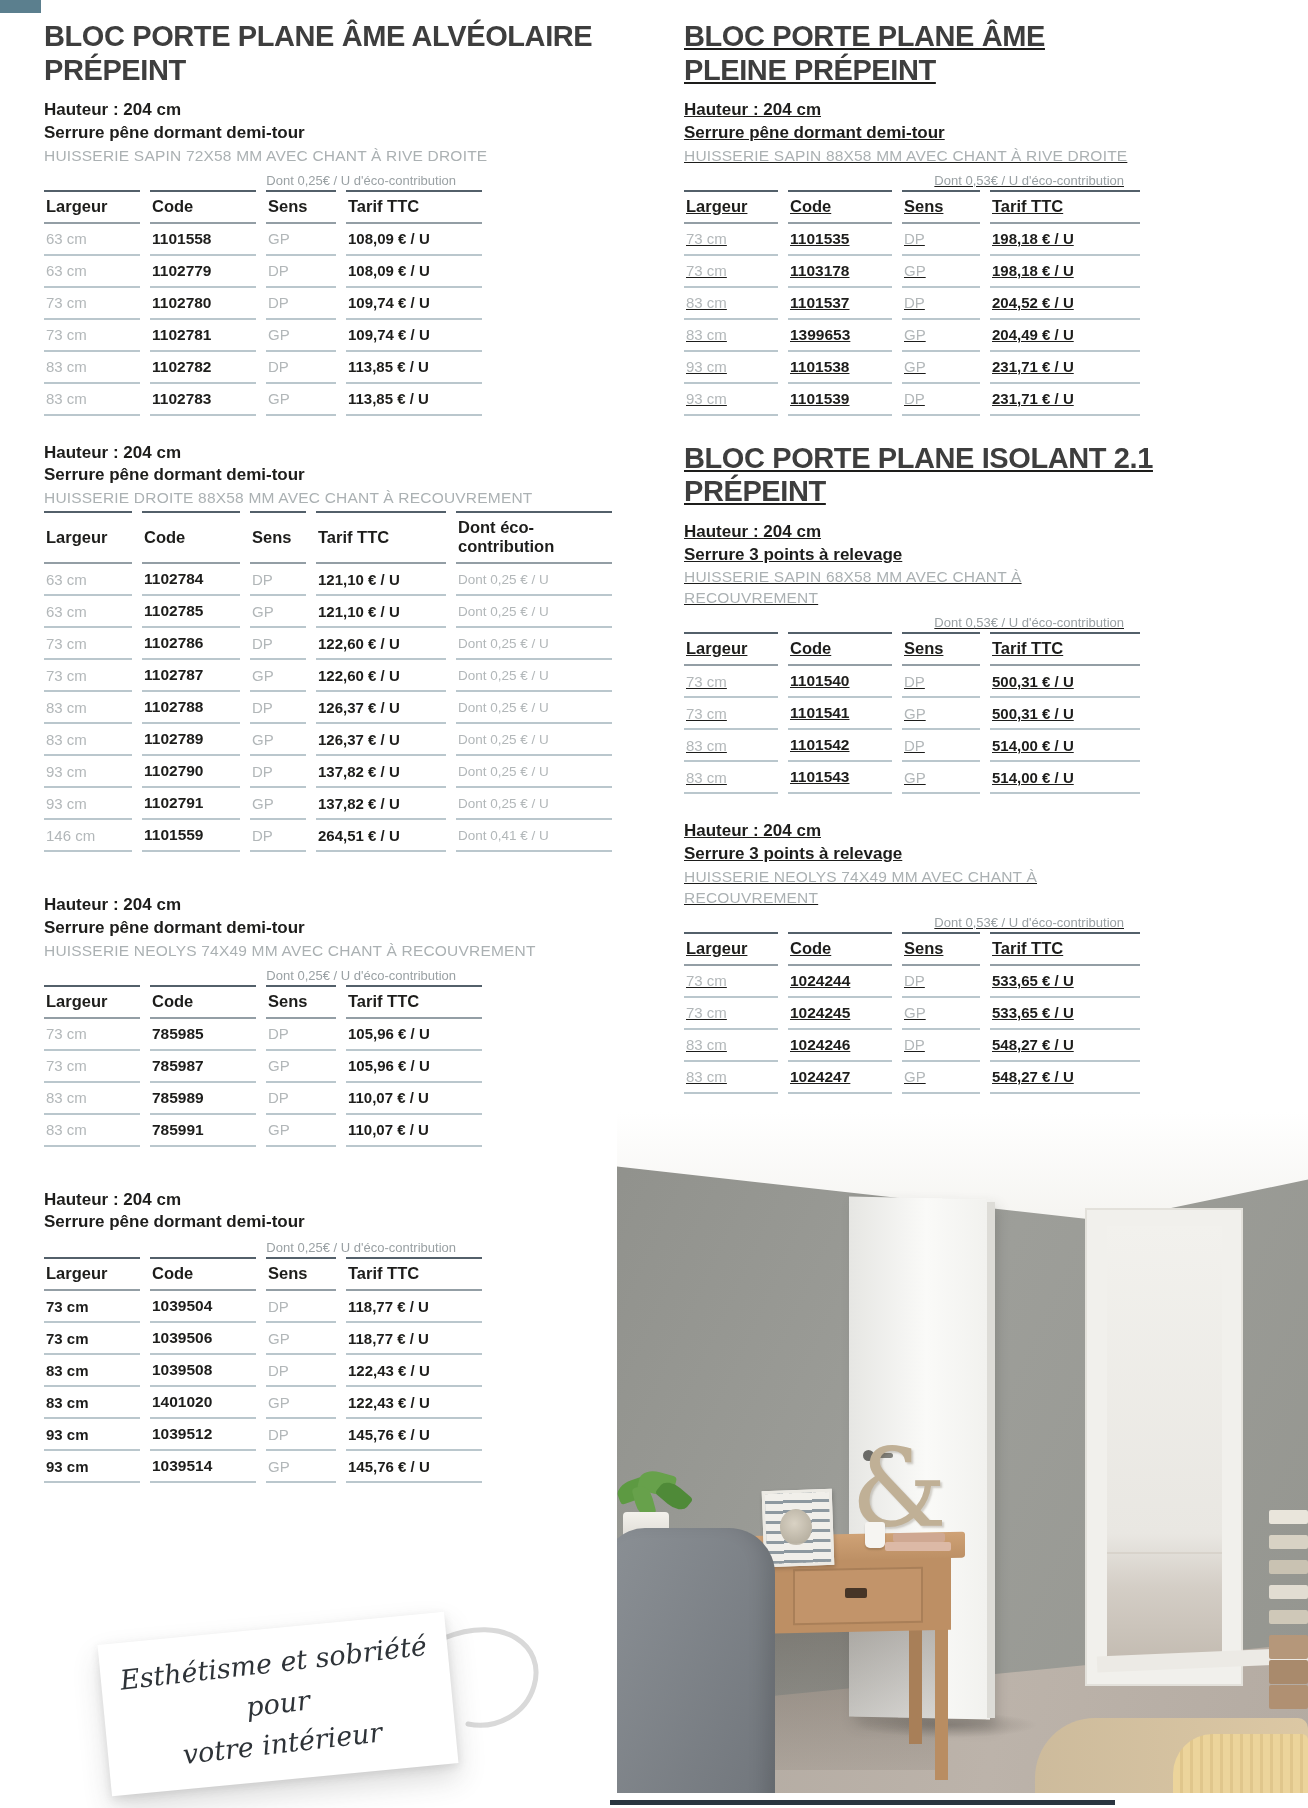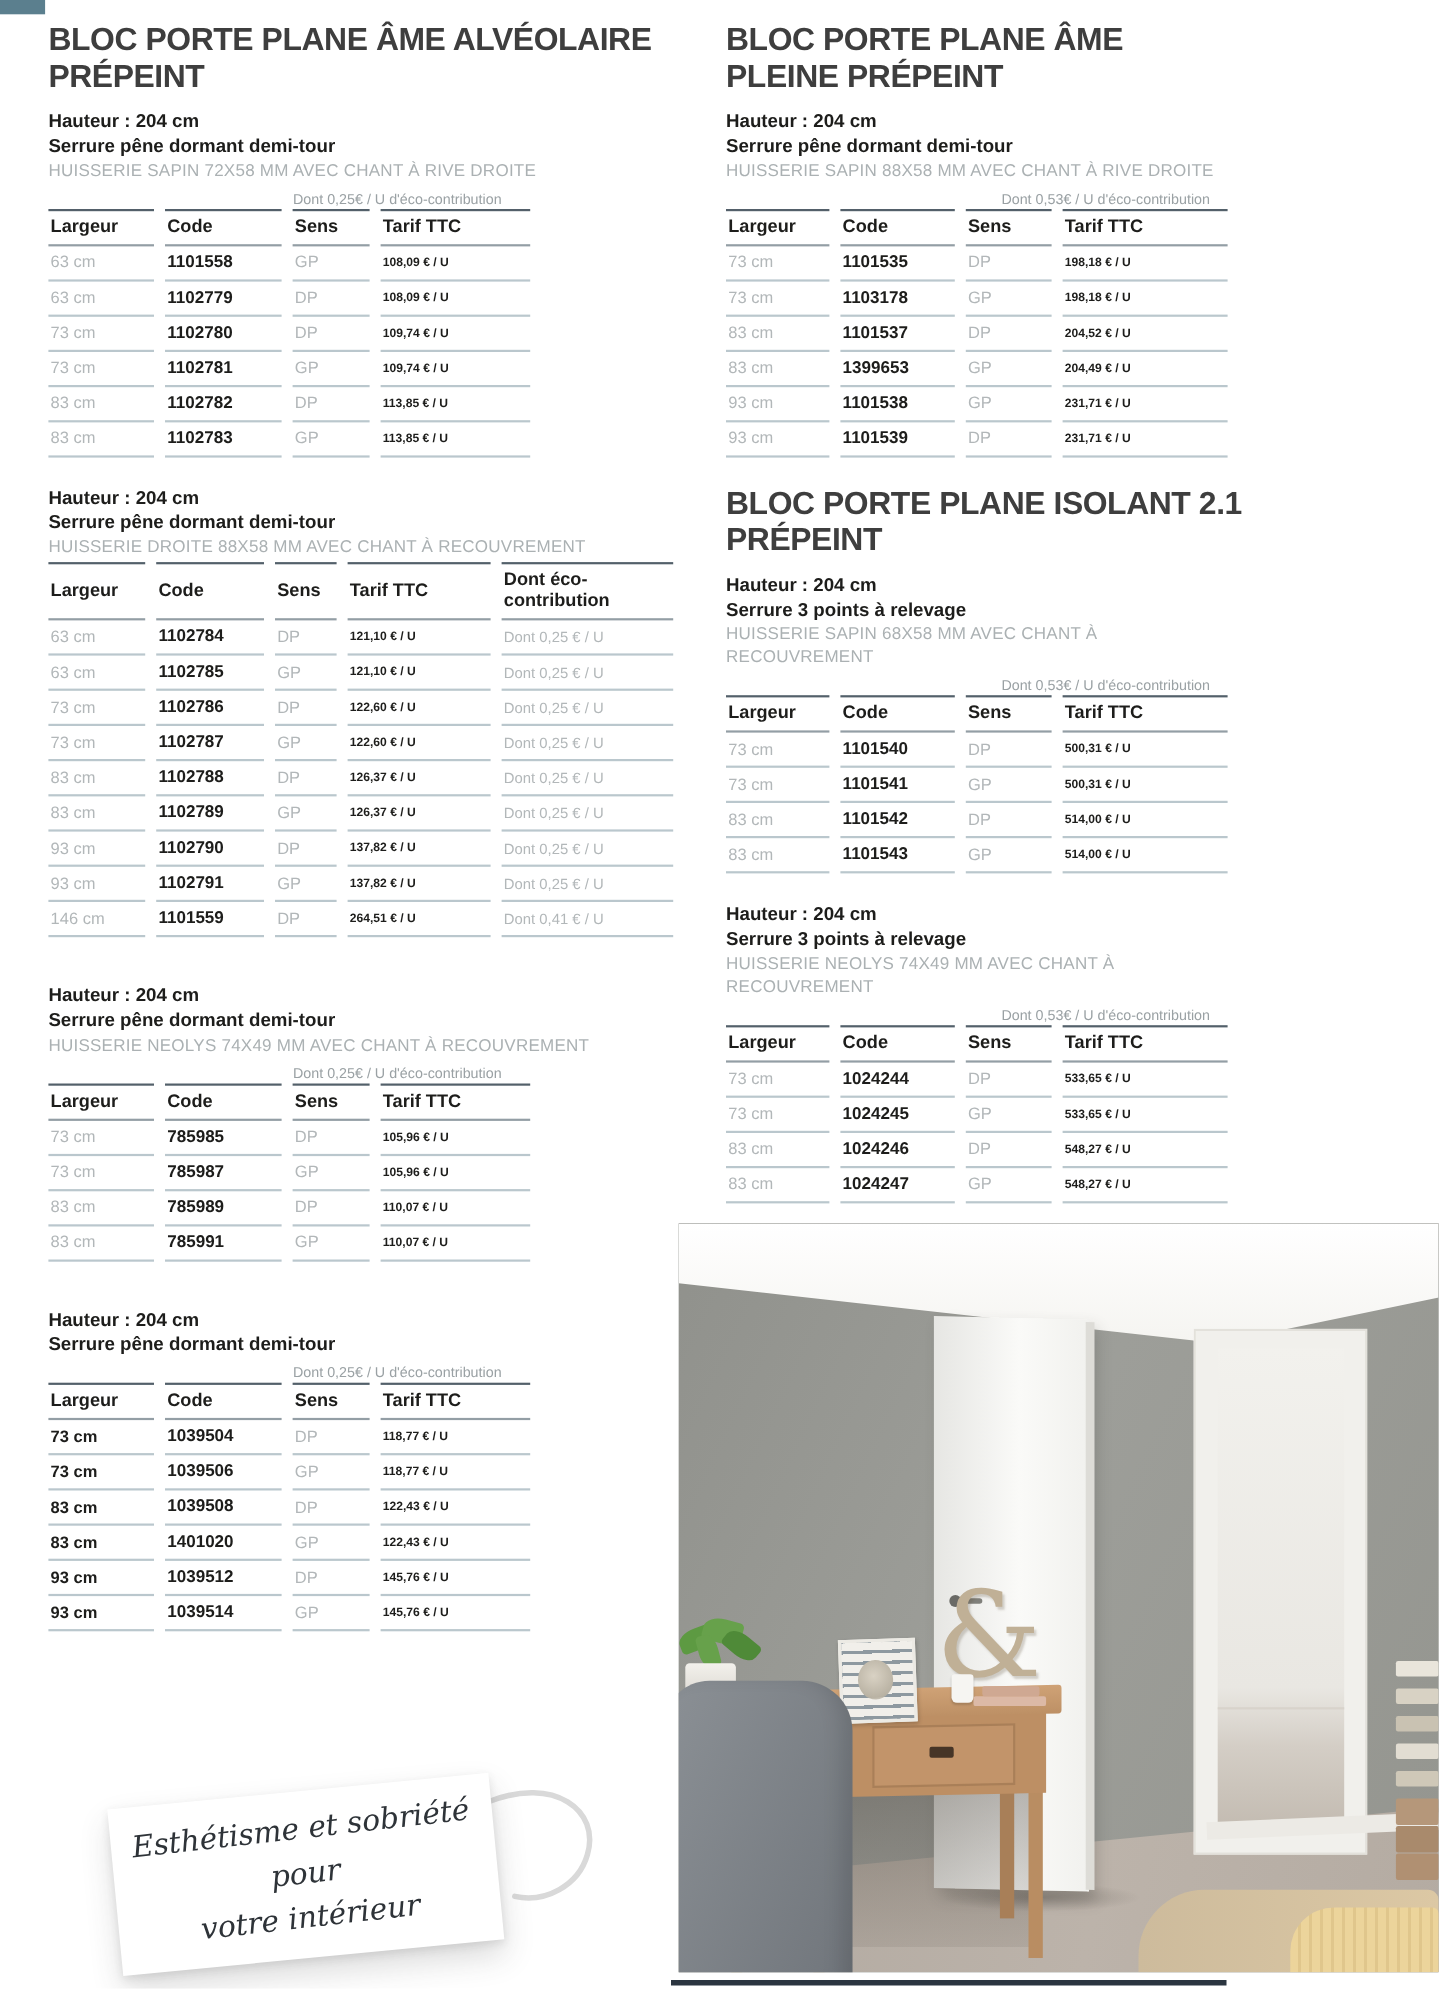--- a/index.html
+++ b/index.html
@@ -2,42 +2,42 @@
 <html><head>
 <meta charset="utf-8">
 <style>
   html,body{margin:0;padding:0;background:#ffffff;}
   .page{position:relative;width:1308px;height:1808px;background:#ffffff;overflow:hidden;
         font-family:"Liberation Sans",sans-serif;color:#1d1d1b;}
   .corner-mark{position:absolute;left:0;top:0;width:41px;height:13px;}
 
   .col{position:absolute;top:20px;}
   #col-left{left:44px;width:585px;}
-  #col-right{left:660px;width:470px;}
+  #col-right{left:684px;width:470px;text-decoration:underline;}
 
   h1.product-title{font-size:29px;line-height:1.16;font-weight:800;color:#3e3e3e;
       letter-spacing:-0.4px;margin:0 0 12px 0;}
   #col-right h1.product-title{margin-top:0;}
 
   .variant{margin:0 0 26px 0;}
   .variant.gap-lg{margin-top:42px;}
   .spec{margin:0;font-size:17px;font-weight:700;color:#1d1d1b;line-height:1.34;}
   .huisserie{margin:1px 0 0 0;font-size:15.5px;color:#abb1b3;letter-spacing:0.2px;line-height:1.35;}
   .eco-note{margin:6px 0 0 0;font-size:13px;color:#9aa1a4;text-align:right;padding-right:10px;}
   #col-left .eco-note{width:412px;}
   #col-right .eco-note{width:440px;}
 
   table.price-table{border-collapse:separate;border-spacing:10px 0;margin:2px 0 0 -10px;}
   .price-table th{font-size:16.5px;font-weight:700;color:#1d1d1b;text-align:left;
       padding:5px 2px 6px 2px;border-top:2.5px solid #53606a;border-bottom:2px solid #939ea5;height:19px;}
   .price-table td{font-size:15px;padding:0 2px;height:30px;border-bottom:2px solid #bac7cd;vertical-align:middle;}
   .price-table td.c0{color:#b2b7b9;}
   .price-table td.c1{font-weight:700;color:#1d1d1b;font-size:15.5px;}
   .price-table td.c2{color:#b2b7b9;}
-  .price-table td.c3{font-weight:700;color:#1d1d1b;font-size:11px;}
+  .price-table td.c3{font-weight:700;color:#1d1d1b;font-size:15px;}
   .price-table td.c4{color:#b2b7b9;font-size:13.5px;}
   .price-table.larg-bold td.c0{color:#1d1d1b;font-weight:700;}
 
   .cols4 .c0{width:92px}.cols4 .c1{width:102px}.cols4 .c2{width:66px}.cols4 .c3{width:132px}
   .cols5 .c0{width:84px}.cols5 .c1{width:94px}.cols5 .c2{width:52px}.cols5 .c3{width:126px}.cols5 .c4{width:152px}
   #col-right .cols4 .c0{width:90px}#col-right .cols4 .c1{width:100px}
   #col-right .cols4 .c2{width:74px}#col-right .cols4 .c3{width:146px}
 
   
   .photo{position:absolute;left:617px;top:1112px;width:691px;height:681px;overflow:hidden;background:#9a9b96;}

